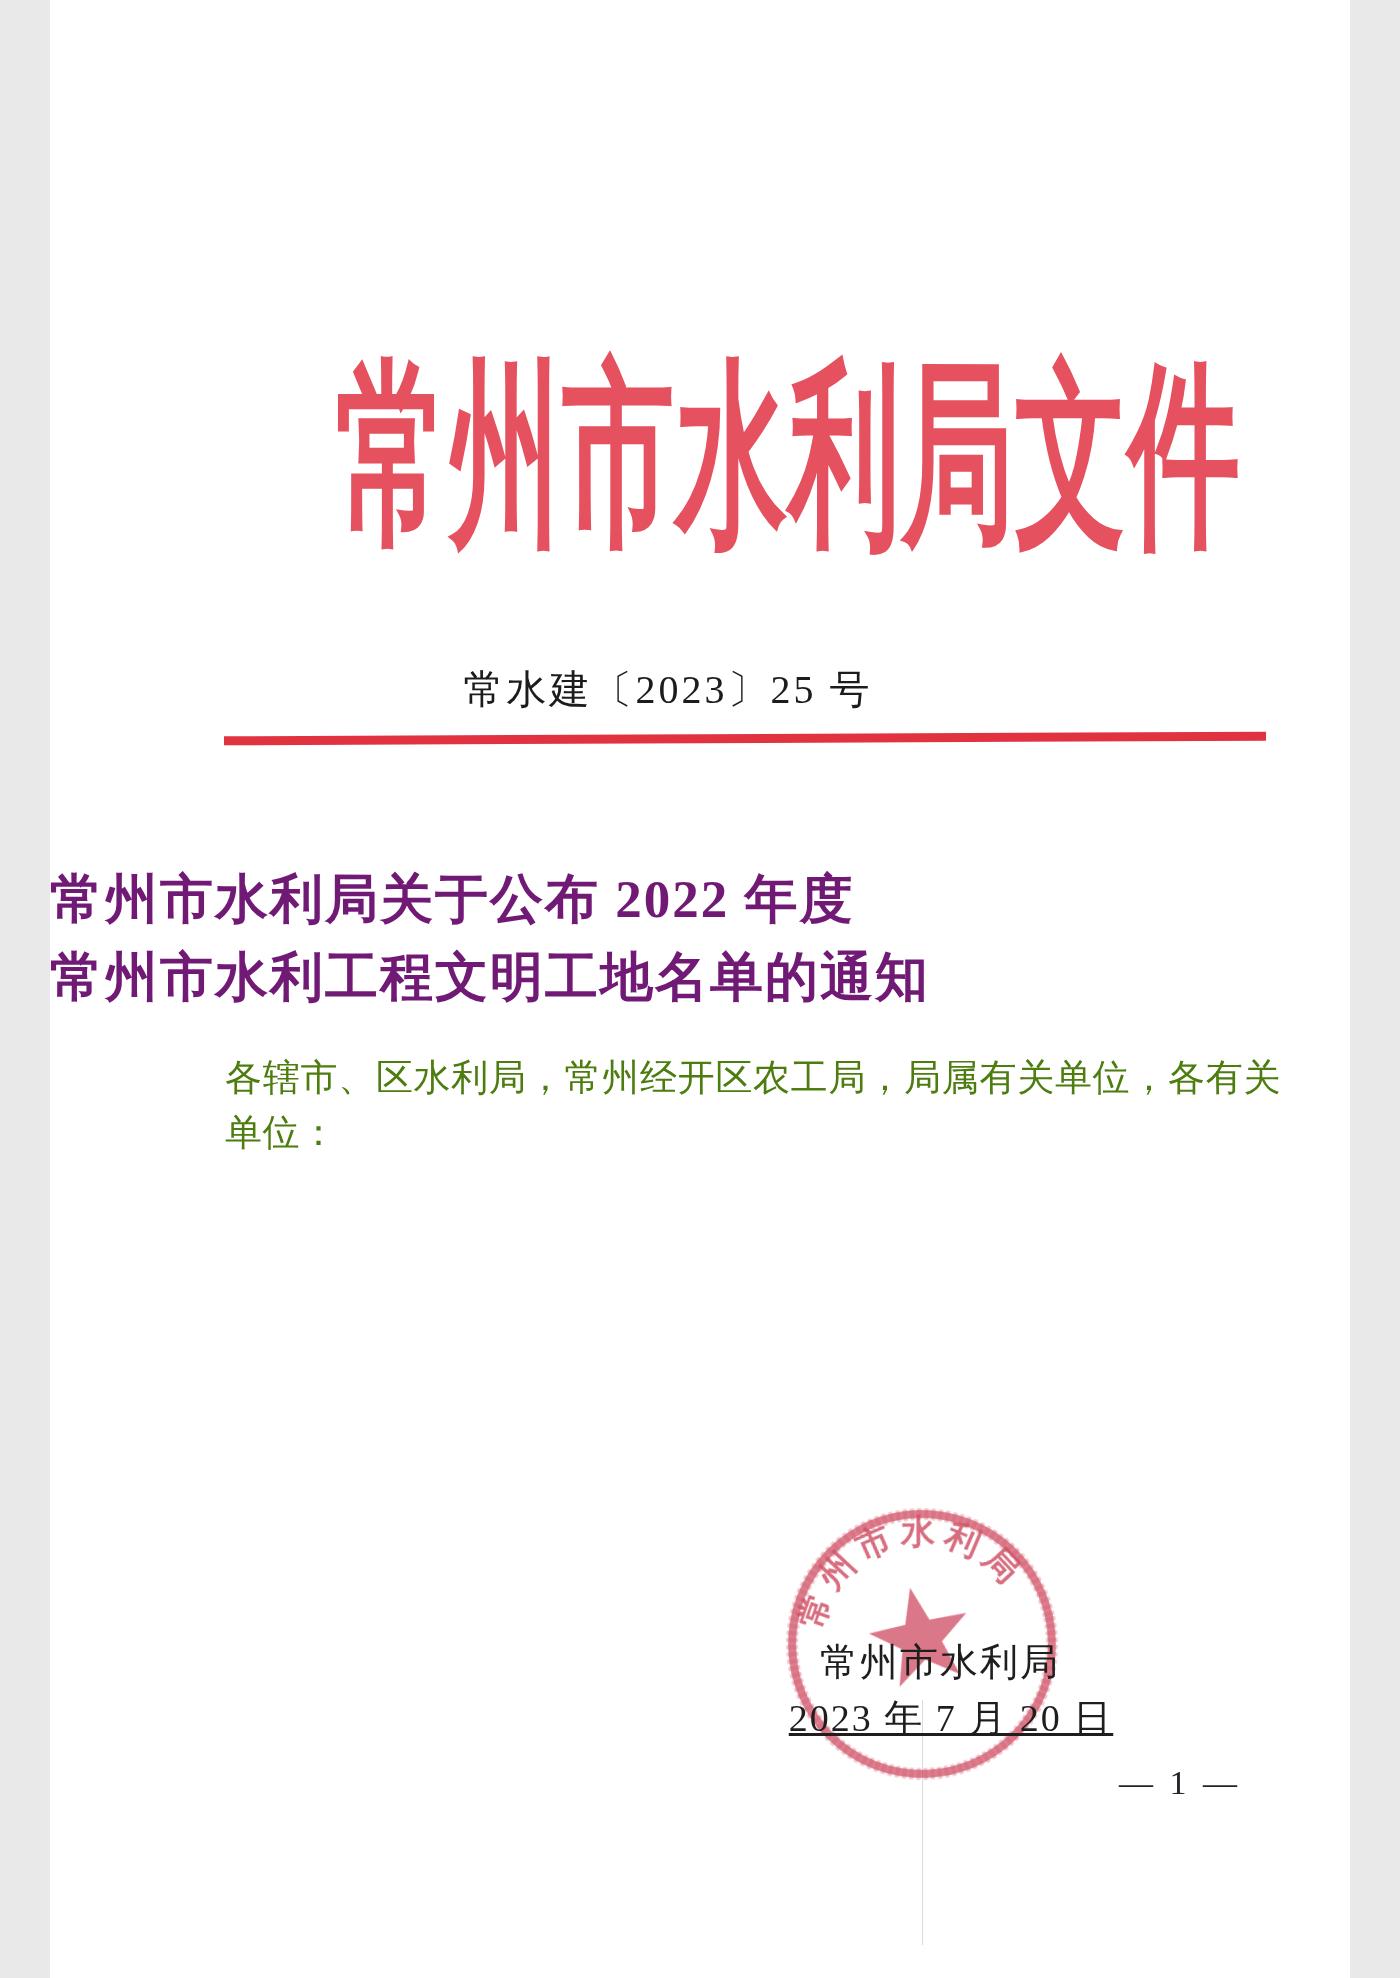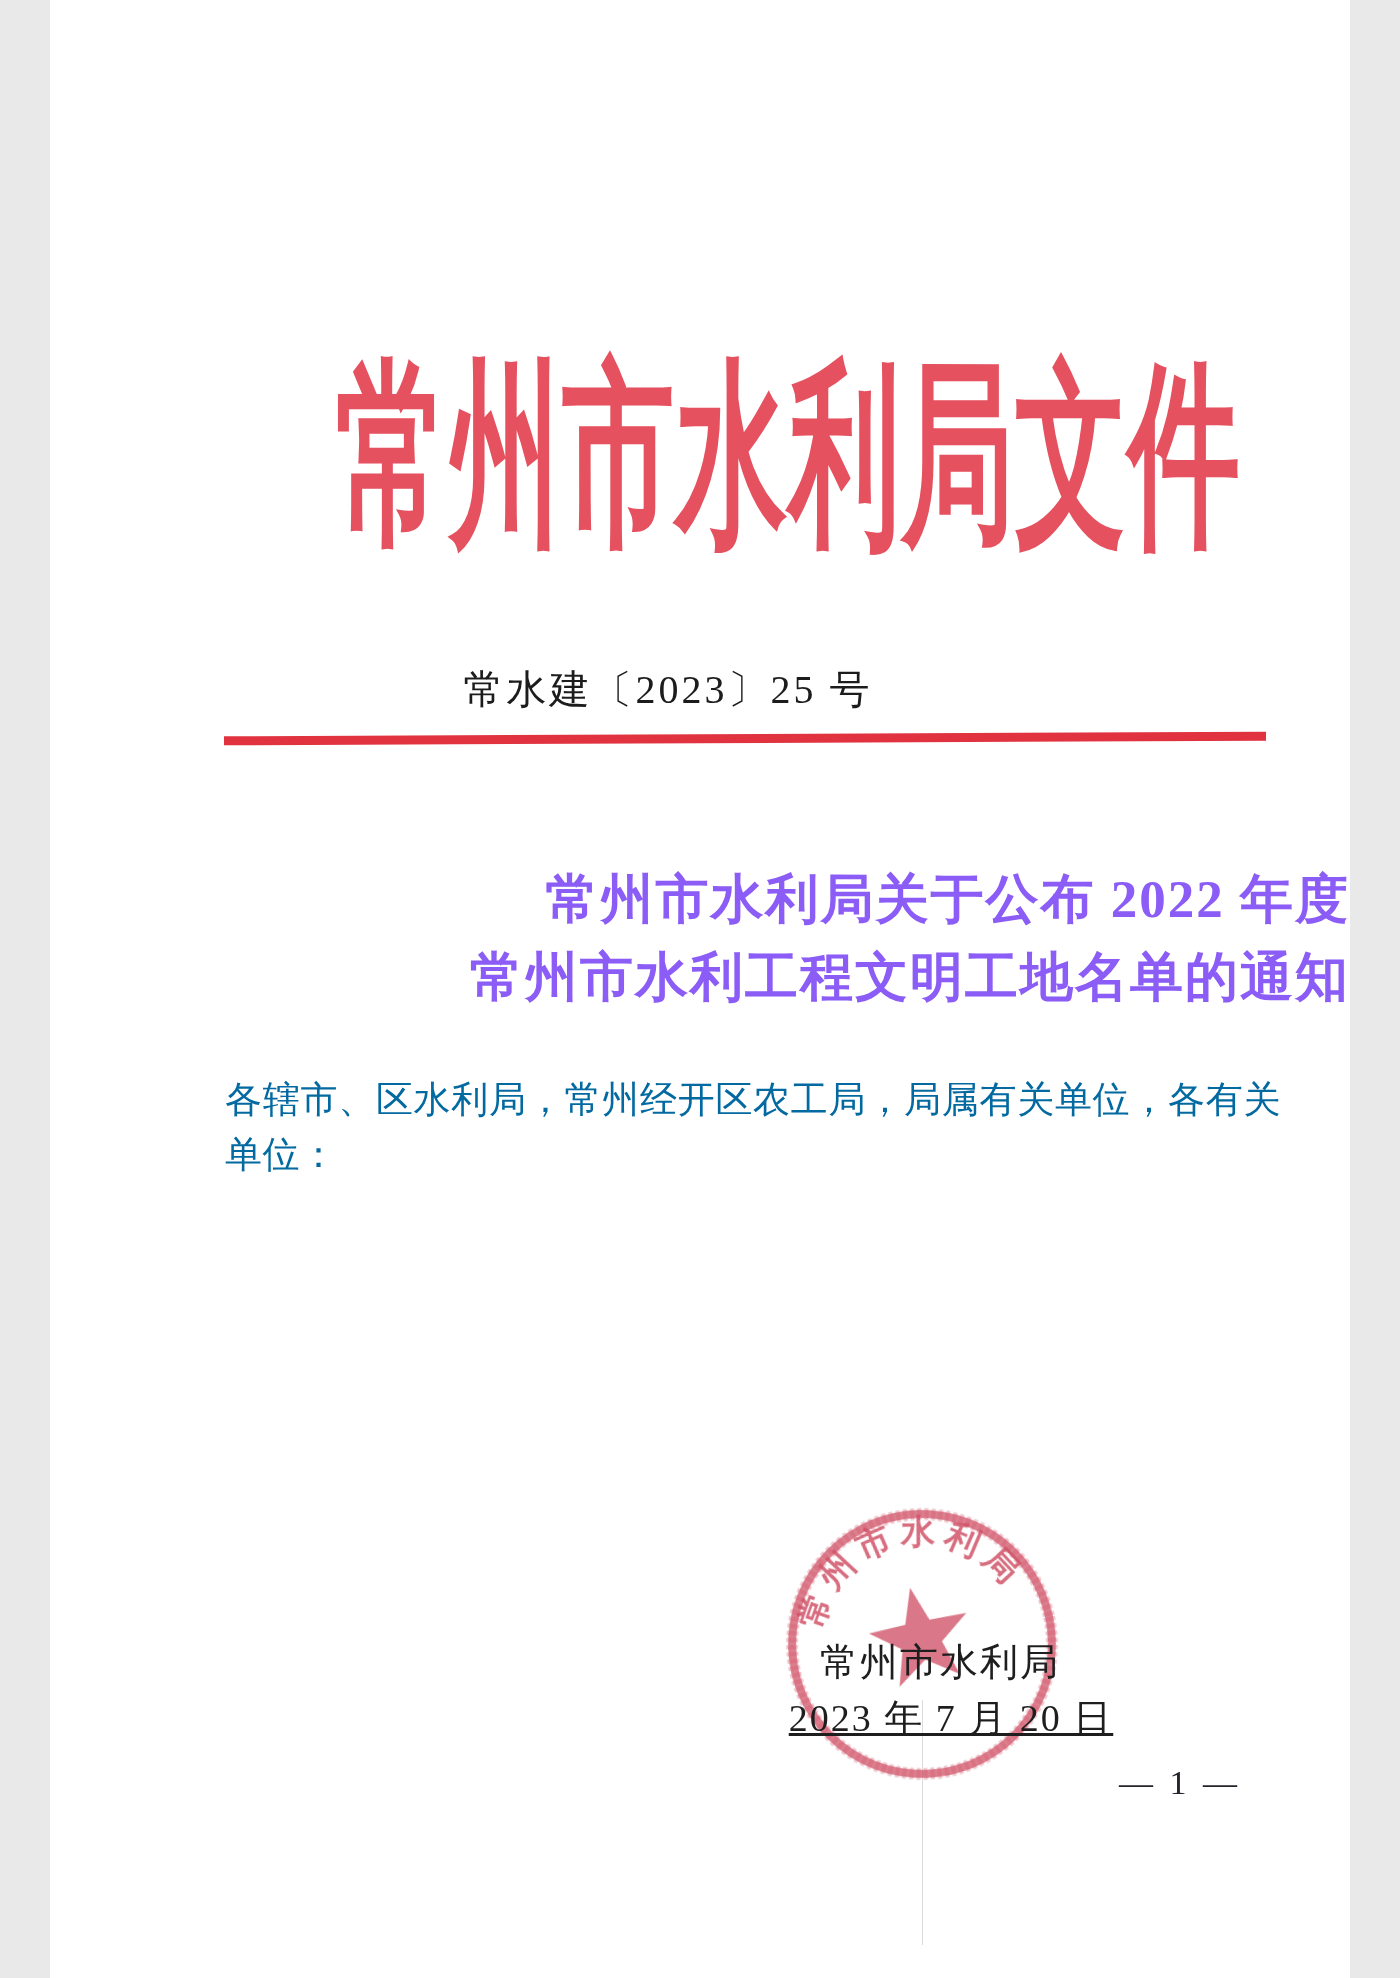--- a/index.html
+++ b/index.html
@@ -36,33 +36,33 @@
   
   .red-rule{
     position:absolute;top:734px;left:174px;
     width:1042px;height:9px;
     background:#e0323f;
     transform:rotate(-0.25deg);
   }
   
   .doc-title{
     position:absolute;top:860px;left:0;width:100%;
-    text-align:right;
+    text-align:left;
     font-weight:700;
     font-size:53px;line-height:78px;
     letter-spacing:2px;
-    color:#8b5cf6;
+    color:#701a75;
   }
   
   .body-text{
-    position:absolute;top:1072px;left:175px;width:1056px;
+    position:absolute;top:1050px;left:175px;width:1056px;
     font-size:37px;line-height:55px;
     letter-spacing:0.5px;
     text-align:justify;
-    color:#0369a1;
+    color:#4d7c0f;
   }
   .body-text p{margin:0;padding:0;}
   .para-indent{text-indent:75px;}
   .attachment{margin-top:18px;}
   
   .signature{
     position:absolute;top:1634px;left:640px;width:500px;
     text-align:center;
     font-size:38px;line-height:56px;
     letter-spacing:2px;

